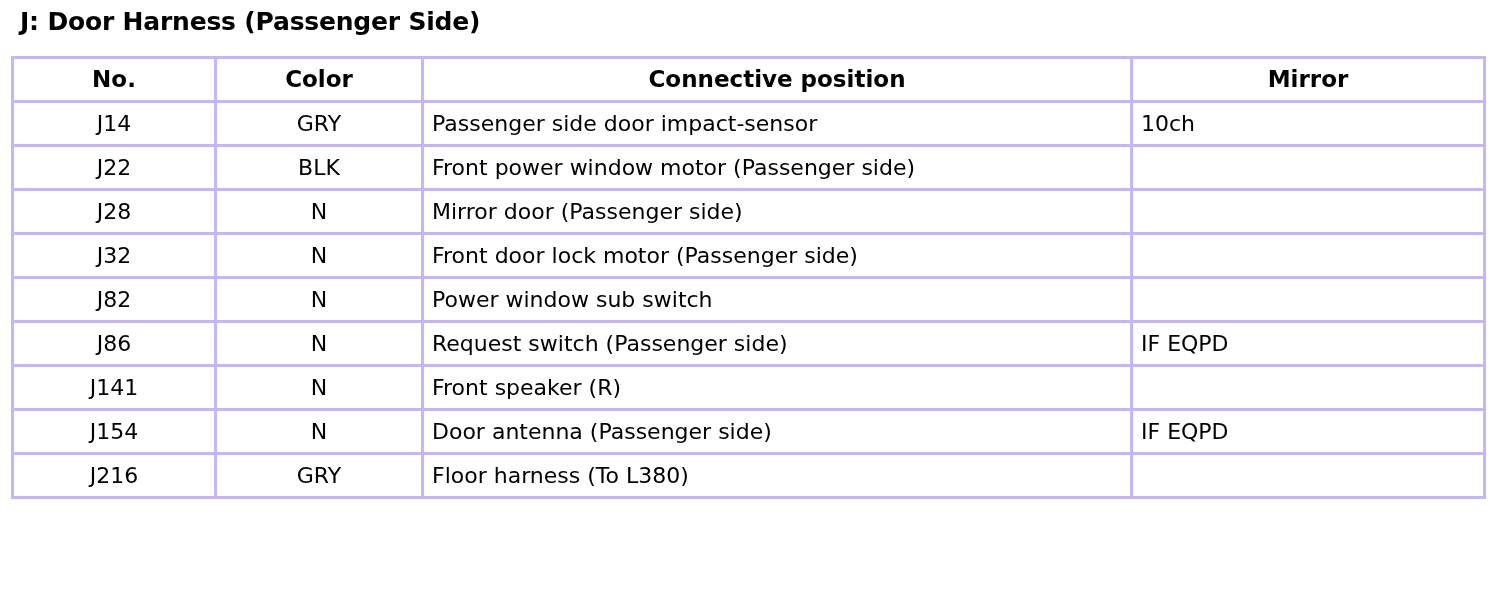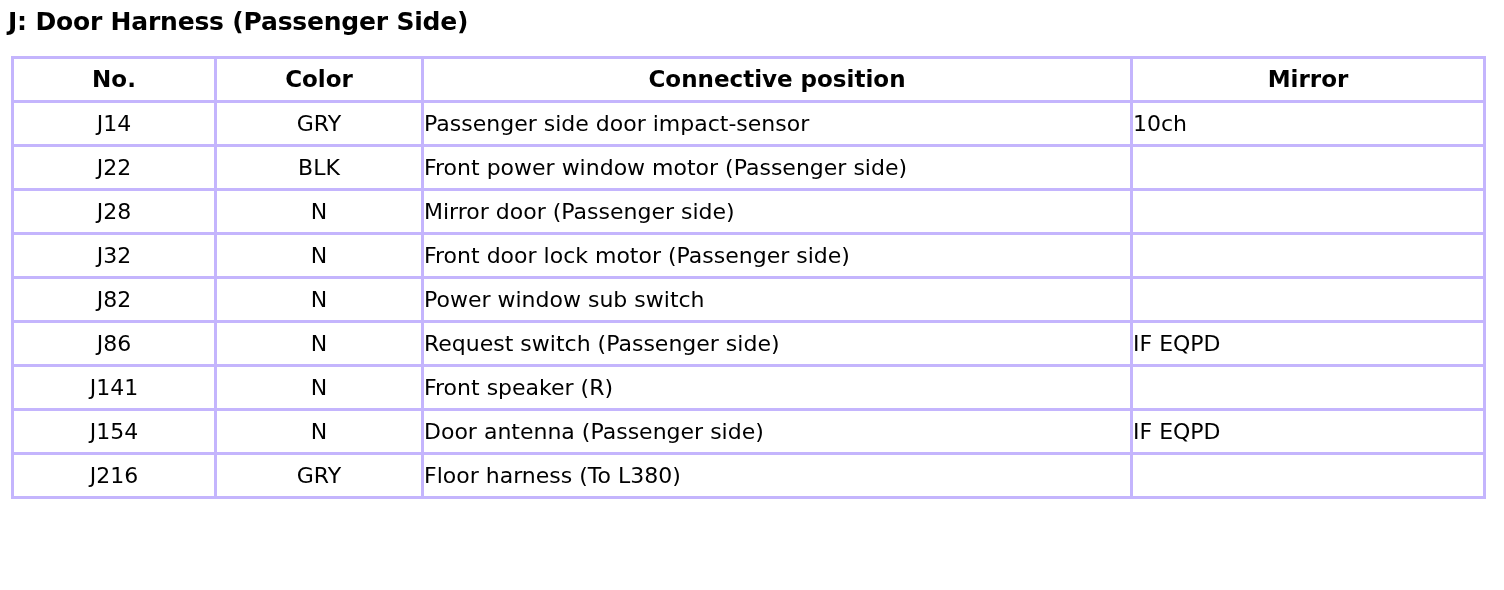--- a/index.html
+++ b/index.html
@@ -17,21 +17,21 @@
 
   #page {
     position: relative;
     width: 1504px;
     height: 590px;
     background: #ffffff;
   }
 
   #page-title {
     position: absolute;
-    left: 8px;
+    left: 20px;
     top: 6px;
     font-size: 25px;
     font-weight: bold;
     letter-spacing: -0.2px;
     line-height: 32px;
     white-space: nowrap;
   }
 
   #harness-table {
     position: absolute;
@@ -67,20 +67,21 @@
   }
 
   #harness-table td.cell-no,
   #harness-table td.cell-color {
     text-align: center;
   }
 
   #harness-table td.cell-pos,
   #harness-table td.cell-remarks {
     text-align: left;
+    padding-left: 8px;
   }
 </style>
 </head>
 <body>
 
 <div id="page">
 
   <div id="page-title">J: Door Harness (Passenger Side)</div>
 
   <table id="harness-table">

